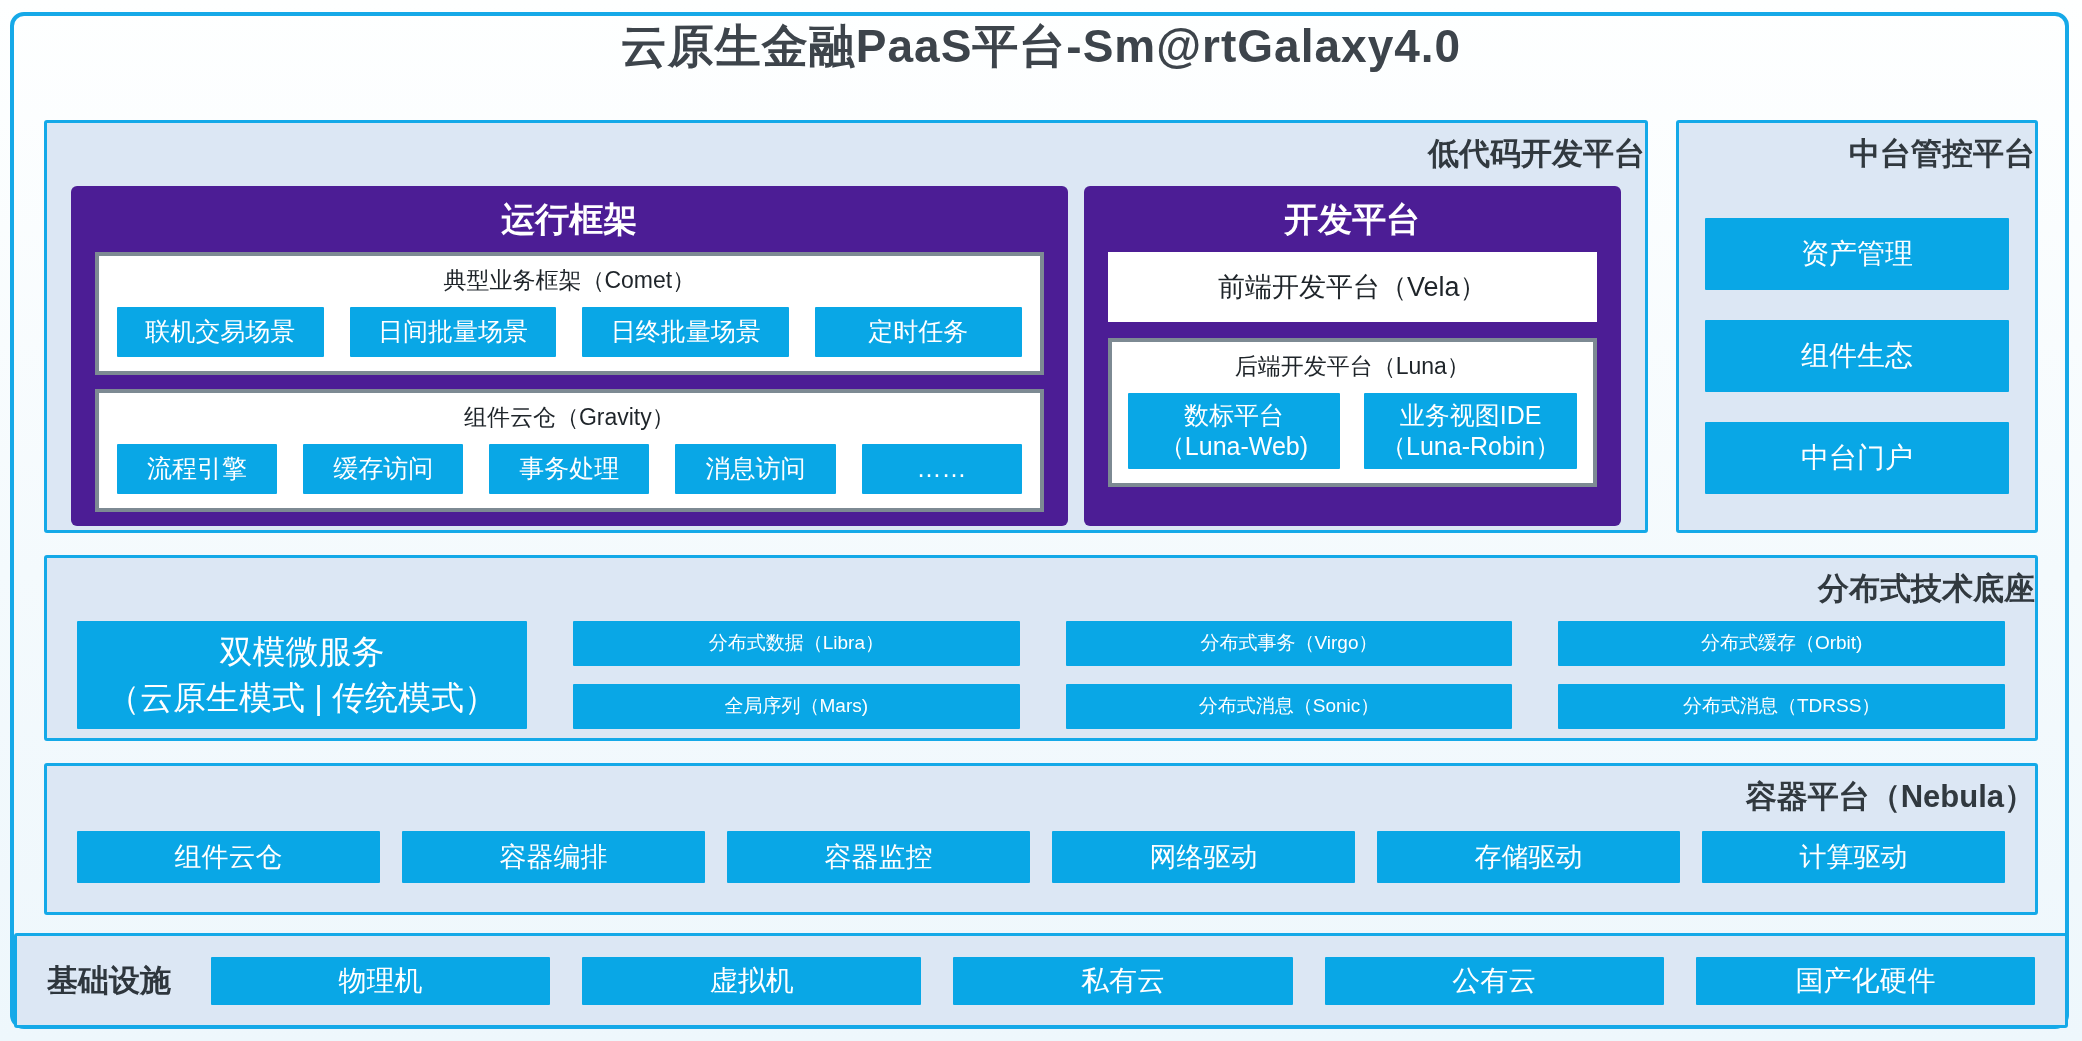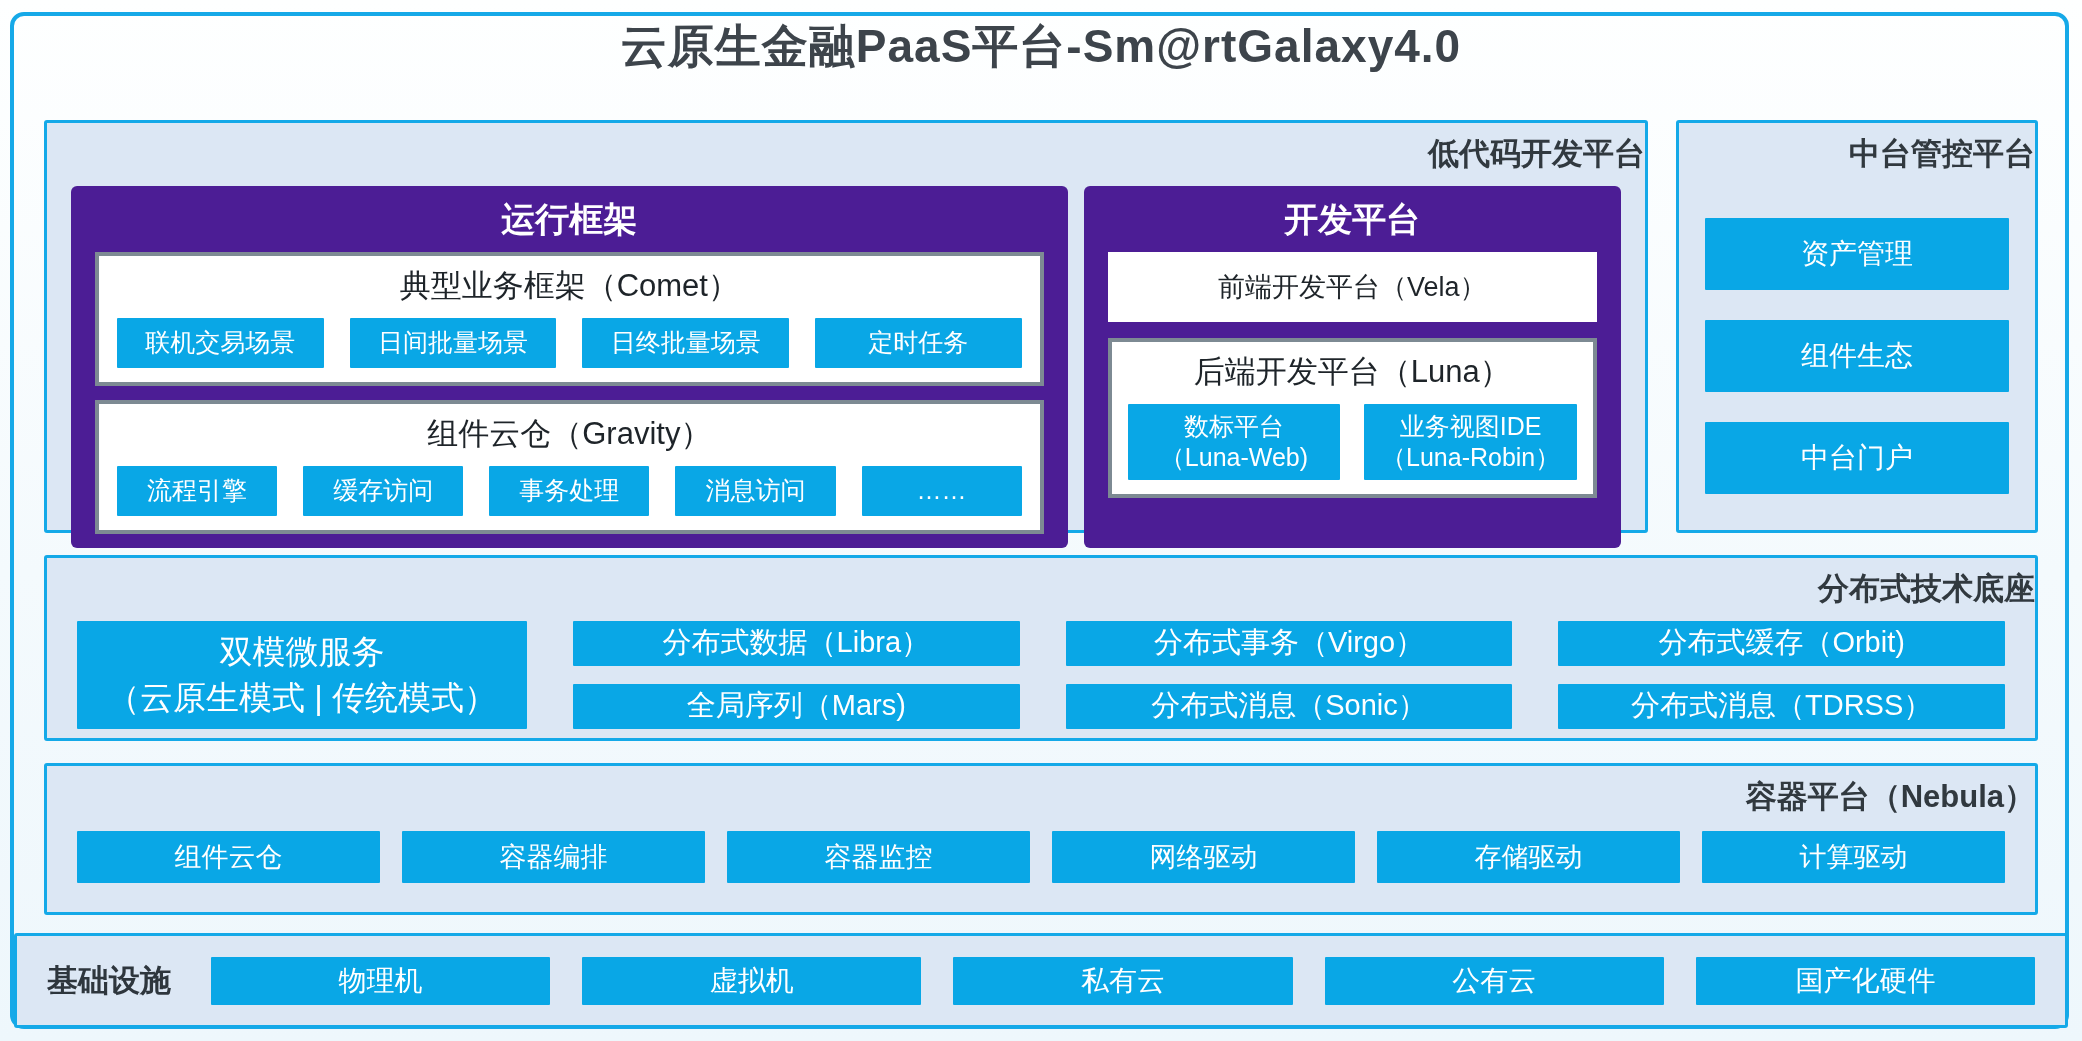--- a/index.html
+++ b/index.html
@@ -29,21 +29,21 @@
   .lowcode-panel { flex:1; display:flex; flex-direction:column; }
   .lowcode-body { display:flex; gap:16px; padding:12px 24px 20px; flex:1; }
   .blue-panel { background:#4c1d95; border-radius:6px; display:flex; flex-direction:column; }
   .runtime-panel { flex:994; }
   .dev-panel { flex:536; }
   .blue-title { text-align:center; color:#ffffff; font-size:34px; font-weight:bold; padding:11px 0 9px; }
   .white-box {
     background:#ffffff; border:4px solid #7d8a93; margin:0 24px 14px;
     padding:4px 18px 14px; box-sizing:border-box;
   }
-  .white-title { text-align:center; font-size:31px; color:#1e2429; font-weight:500; padding:5px 0 11px; }
+  .white-title { text-align:center; font-size:23px; color:#1e2429; font-weight:500; padding:5px 0 11px; }
   .btn {
     background:#09a7e6; color:#ffffff; display:flex; align-items:center; justify-content:center;
     text-align:center; font-size:25px; border-radius:1px;
   }
   .btn-row { display:flex; gap:26px; }
   .btn-row .btn { flex:1; height:50px; }
   .vela-box {
     background:#ffffff; margin:0 24px 16px; height:70px; display:flex;
     align-items:center; justify-content:center; font-size:27px; color:#1e2429; font-weight:500;
   }
@@ -54,21 +54,21 @@
   .mid-panel { width:362px; display:flex; flex-direction:column; }
   .mid-body { display:flex; flex-direction:column; gap:30px; padding:44px 26px 0; }
   .mid-btn { height:72px; font-size:28px; }
   
   .row2 { position:absolute; left:44px; top:555px; width:1994px; height:186px; }
   .dist-body {
     display:grid; grid-template-columns:450px 1fr 1fr 1fr; gap:18px 46px;
     padding:12px 30px 0; align-items:stretch;
   }
   .dist-dual { grid-row:1 / 3; flex-direction:column; font-size:33px; line-height:1.4; }
-  .dist-btn { height:45px; font-size:29px; }
+  .dist-btn { height:45px; font-size:19px; }
   
   .row3 { position:absolute; left:44px; top:763px; width:1994px; height:152px; }
   .cont-body { display:flex; gap:22px; padding:14px 30px 0; }
   .cont-btn { flex:1; height:52px; font-size:27px; }
   
   .row4 {
     position:absolute; left:14px; top:933px; width:2054px; height:95px;
     display:flex; align-items:center; padding:0 30px; box-sizing:border-box;
   }
   .infra-label { font-size:31px; font-weight:bold; color:#2e363d; white-space:nowrap; margin-right:40px; }

